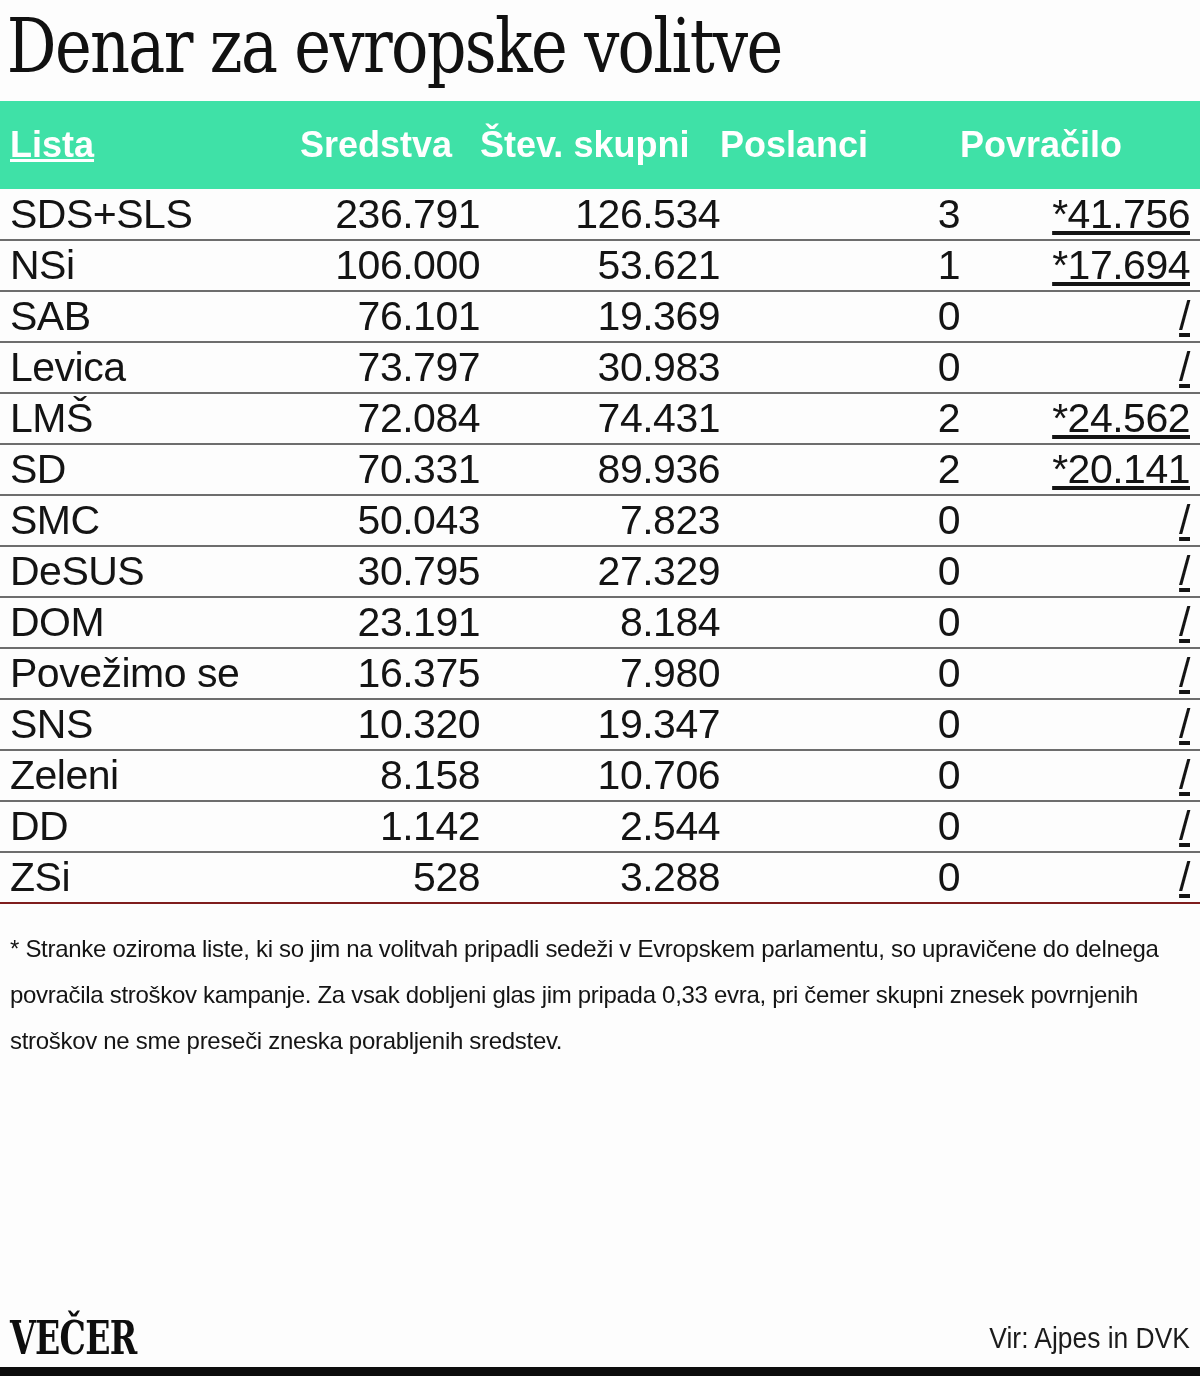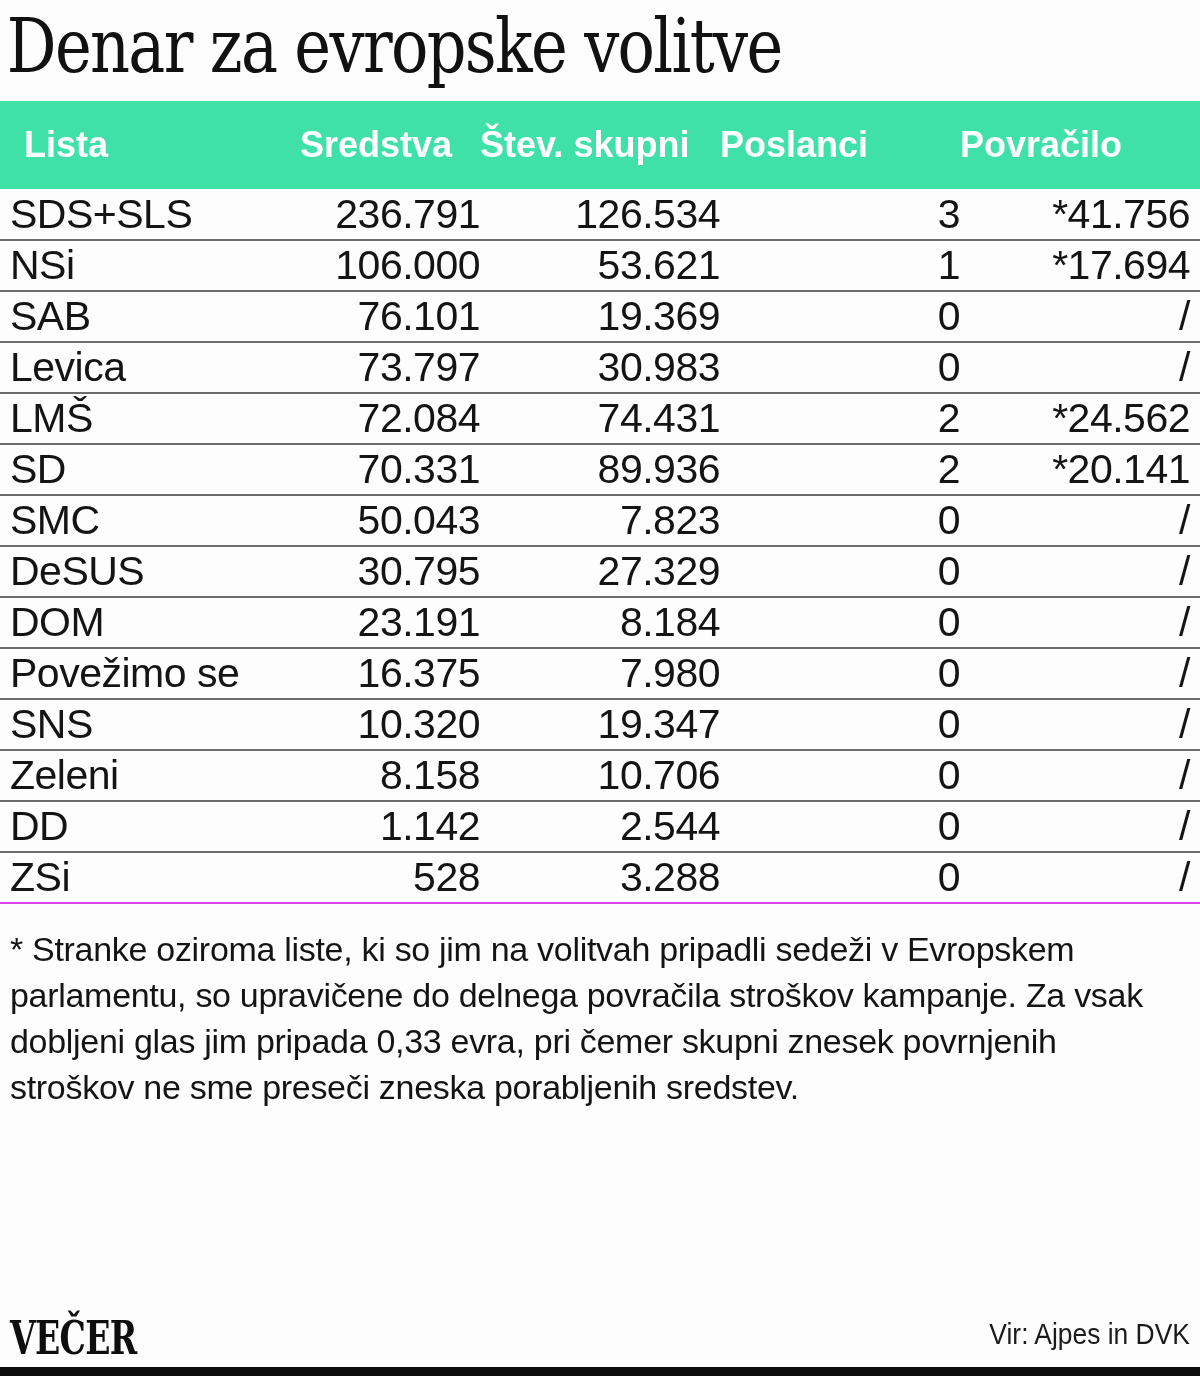--- a/index.html
+++ b/index.html
@@ -45,66 +45,68 @@
   th {
     font-size: 36px;
     font-weight: bold;
     color: #ffffff;
     text-align: left;
     padding: 0;
     vertical-align: middle;
   }
   th:first-child {
     text-align: left;
-    padding-left: 24px;
+    padding-left: 10px;
+    text-decoration: underline;
   }
   th:last-child {
     padding-right: 11px;
   }
   tbody tr {
     height: 51px;
     background: #fdfdfd;
   }
   tbody tr + tr td {
     border-top: 2px solid #6d6d6d;
   }
   tbody tr:last-child td {
-    border-bottom: 2px solid #d946ef;
+    border-bottom: 2px solid #7f1d1d;
   }
   td {
     font-size: 41px;
     text-align: right;
     padding: 0;
     vertical-align: middle;
     color: #141414;
     letter-spacing: -0.5px;
   }
   td:first-child {
     text-align: left;
     padding-left: 10px;
   }
   td:last-child {
     padding-right: 10px;
+    text-decoration: underline;
   }
   .footnote {
     margin: 22px 10px 0 10px;
     width: 1165px;
-    font-size: 34px;
+    font-size: 24px;
     line-height: 46px;
     color: #141414;
     letter-spacing: -0.3px;
   }
   .footer-row {
     position: absolute;
     left: 10px;
     right: 10px;
     bottom: 16px;
     display: flex;
     justify-content: space-between;
-    align-items: flex-start;
+    align-items: center;
   }
   .brand-logo {
     font-family: "DejaVu Serif", serif;
     font-weight: bold;
     font-size: 46px;
     line-height: 44px;
     letter-spacing: -1px;
     color: #0e0e0e;
     transform: scaleX(0.72);
     transform-origin: left bottom;

